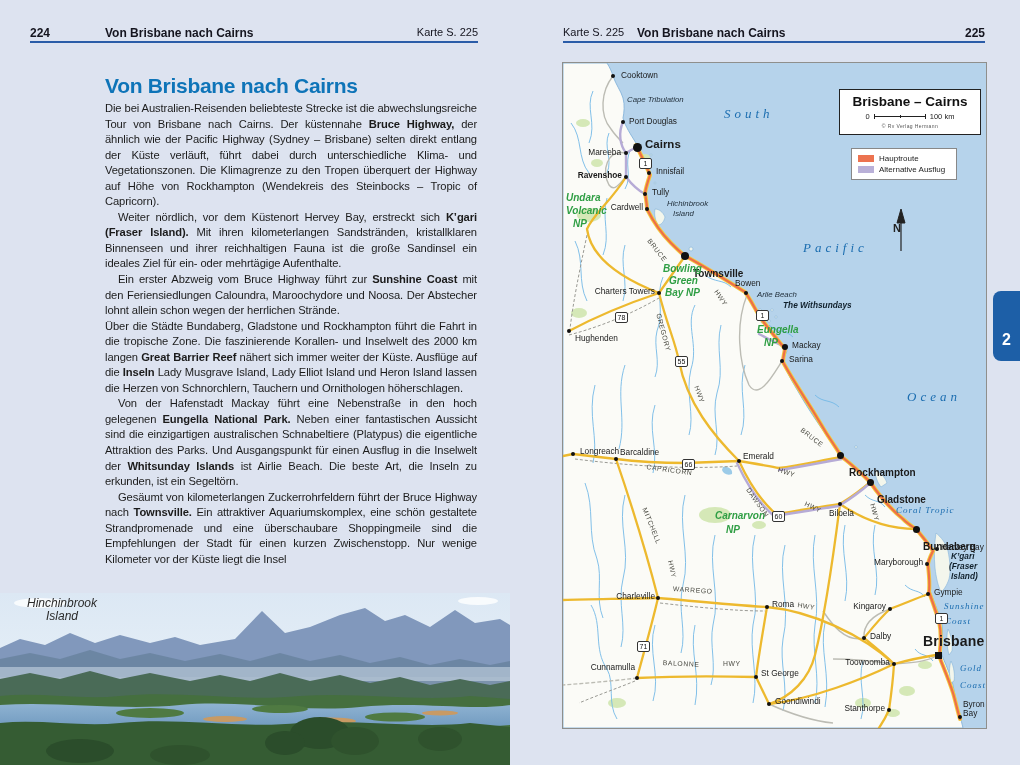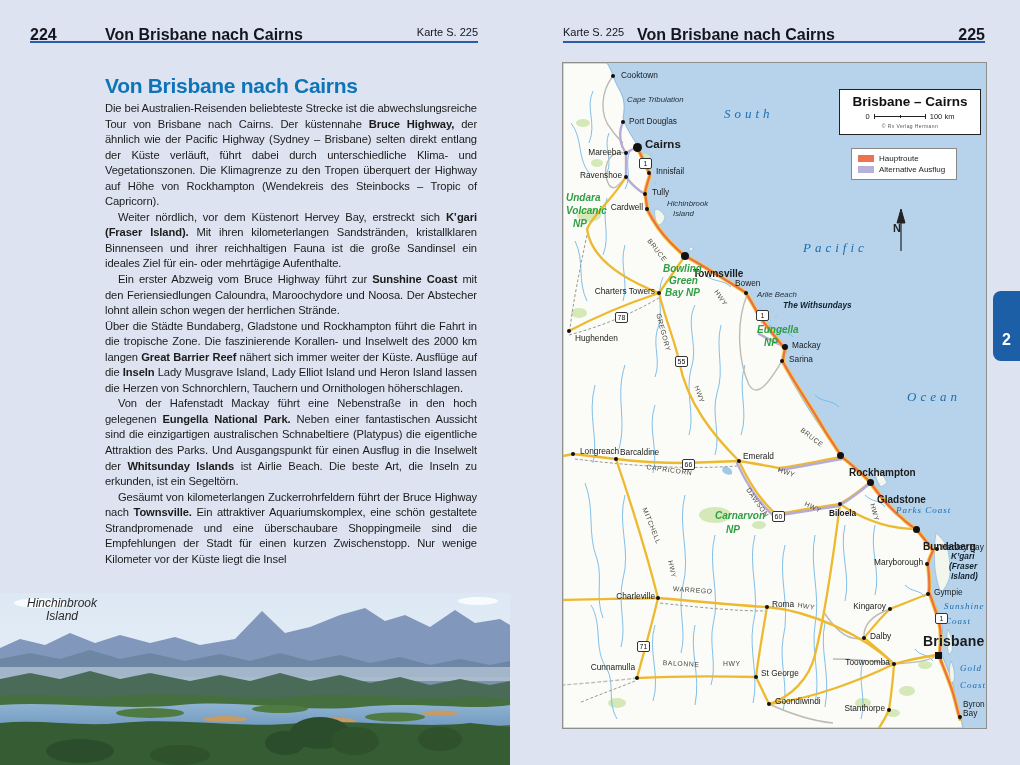--- a/index.html
+++ b/index.html
@@ -1,20 +1,20 @@
 <!DOCTYPE html>
 <html lang="de"><head>
 <meta charset="utf-8">
 <style>
   html,body{margin:0;padding:0;}
   body{font-family:"Liberation Sans",sans-serif;background:#b0b6c4;}
   #spread{position:relative;width:1020px;height:765px;background:#dde3f0;overflow:hidden;}
 
   
-  .hdr-txt{position:absolute;top:26px;font-size:16px;color:#15151f;white-space:nowrap;}
+  .hdr-txt{position:absolute;top:26px;font-size:12px;color:#15151f;white-space:nowrap;}
   .hdr-bold{font-weight:bold;}
   .hdr-rule{position:absolute;top:41px;height:2px;background:#2a5ca8;}
 
   
   #article-title{position:absolute;left:105px;top:60px;font-size:21px;font-weight:bold;color:#0e74b8;letter-spacing:-0.3px;}
   #body-text{position:absolute;left:105px;top:101px;width:372px;z-index:2;}
   .para{margin:0;text-align:justify;font-size:11.2px;line-height:15.55px;letter-spacing:-0.1px;color:#1b1b1b;hyphens:auto;}
   .para.ind{text-indent:13px;}
   .para b{font-weight:bold;}
   #photo{position:absolute;left:0;top:593px;width:510px;height:172px;z-index:1;}
@@ -308,21 +308,21 @@
           <div class="dot" style="height: 4.4px; width: 4.4px; left: 203.8px; top: 638.8px;"></div>
           <div class="dot" style="height: 4.4px; width: 4.4px; left: 323.8px; top: 644.8px;"></div>
           <div class="dot" style="height: 4.4px; width: 4.4px; left: 394.8px; top: 651.8px;"></div>
           <div class="sq" style="left: 371.5px; top: 588.5px;"></div>
           <div class="lb town" style="left: 58px; top: 8px;">Cooktown</div>
           <div class="lb feat" style="left: 64px; top: 33px;">Cape Tribulation</div>
           <div class="lb town" style="left: 66px; top: 54px;">Port Douglas</div>
           <div class="lb town" style="left: 58px; top: 85px; transform: translateX(-100%); transform-origin: right top;">Mareeba</div>
           <div class="lb town-lg" style="left: 82px; top: 76px;">Cairns</div>
           <div class="lb town" style="left: 93px; top: 104px;">Innisfail</div>
-          <div class="lb town" style="left: 59px; top: 108px; transform: translateX(-100%); transform-origin: right top;">Ravenshoe</div>
+          <div class="lb town" style="left: 59px; top: 108px; transform: translateX(-100%); transform-origin: right top; font-weight: bold;">Ravenshoe</div>
           <div class="lb town" style="left: 89px; top: 125px;">Tully</div>
           <div class="lb town" style="left: 80px; top: 140px; transform: translateX(-100%); transform-origin: right top;">Cardwell</div>
           <div class="lb feat" style="left: 104px; top: 137px;">Hichinbrook</div>
           <div class="lb feat" style="left: 110px; top: 147px;">Island</div>
           <div class="lb np" style="left: 3px; top: 130px;">Undara</div>
           <div class="lb np" style="left: 3px; top: 143px;">Volcanic</div>
           <div class="lb np" style="left: 10px; top: 156px;">NP</div>
           <div class="lb sea" style="left: 161px; top: 44px;">South</div>
           <div class="lb town-md" style="left: 130px; top: 186px;">Townsville</div>
           <div class="lb np" style="left: 100px; top: 201px;">Bowling</div>
@@ -337,22 +337,22 @@
           <div class="lb np" style="left: 201px; top: 275px;">NP</div>
           <div class="lb town" style="left: 229px; top: 278px;">Mackay</div>
           <div class="lb town" style="left: 226px; top: 292px;">Sarina</div>
           <div class="lb sea" style="left: 240px; top: 178px;">Pacific</div>
           <div class="lb sea" style="left: 344px; top: 327px;">Ocean</div>
           <div class="lb town" style="left: 17px; top: 384px;">Longreach</div>
           <div class="lb town" style="left: 57px; top: 385px;">Barcaldine</div>
           <div class="lb town" style="left: 180px; top: 389px;">Emerald</div>
           <div class="lb town-md" style="left: 286px; top: 385px;">Rockhampton</div>
           <div class="lb town-md" style="left: 314px; top: 412px;">Gladstone</div>
-          <div class="lb town" style="left: 266px; top: 446px; font-weight: bold;">Biloela</div>
-          <div class="lb coast" style="left: 333px; top: 443px;">Parks Coast</div>
+          <div class="lb town" style="left: 266px; top: 446px;">Biloela</div>
+          <div class="lb coast" style="left: 333px; top: 443px;">Coral Tropic</div>
           <div class="lb town-md" style="left: 360px; top: 459px;">Bundaberg</div>
           <div class="lb town" style="left: 378px; top: 480px;">Hervey Bay</div>
           <div class="lb feat-b" style="left: 388px; top: 489px;">K’gari</div>
           <div class="lb feat-b" style="left: 386px; top: 499px;">(Fraser</div>
           <div class="lb feat-b" style="left: 388px; top: 509px;">Island)</div>
           <div class="lb town" style="left: 360px; top: 495px; transform: translateX(-100%); transform-origin: right top;">Maryborough</div>
           <div class="lb town" style="left: 371px; top: 525px;">Gympie</div>
           <div class="lb coast" style="left: 381px; top: 539px;">Sunshine</div>
           <div class="lb coast" style="left: 382px; top: 554px;">Coast</div>
           <div class="lb np" style="left: 152px; top: 448px;">Carnarvon</div>

